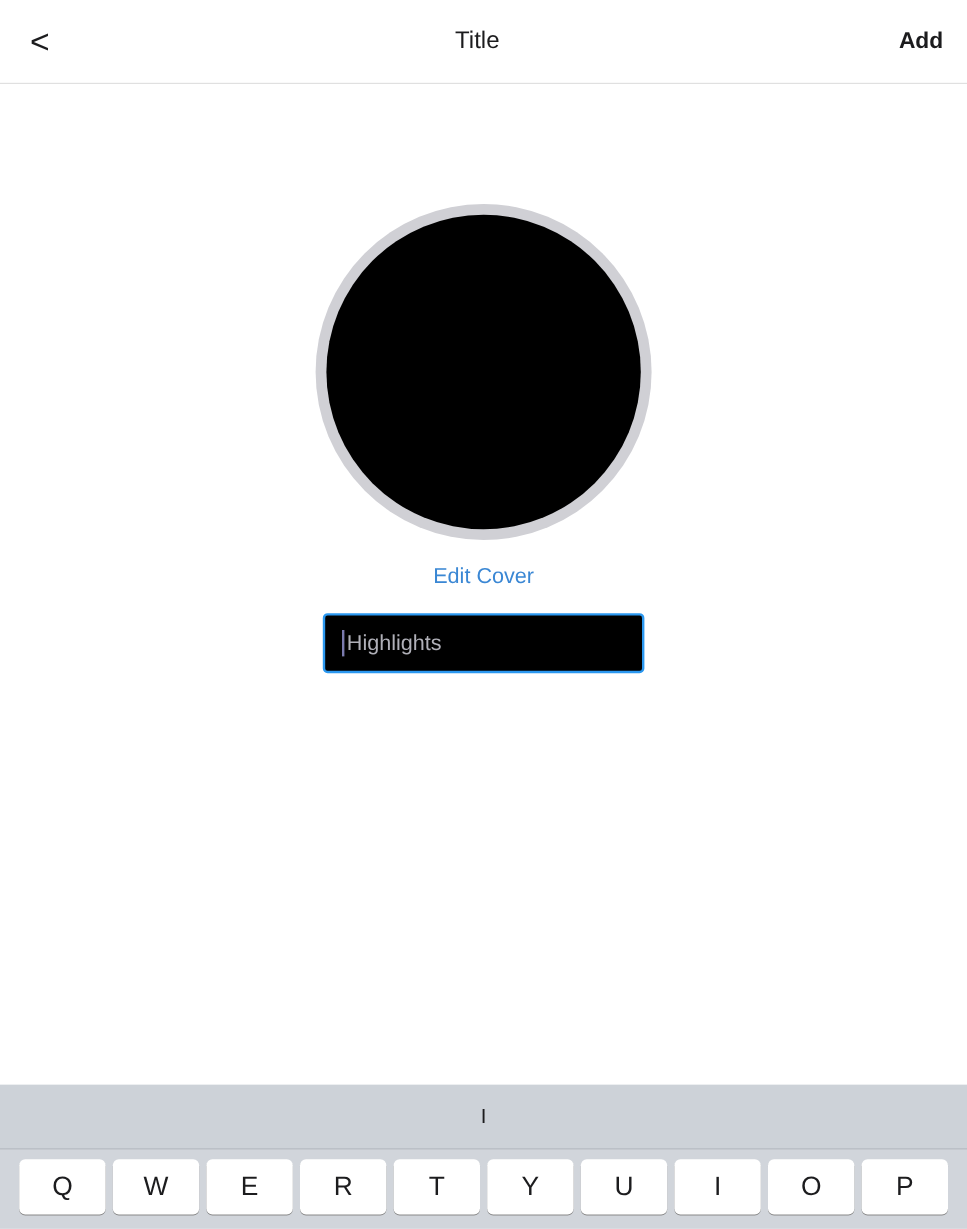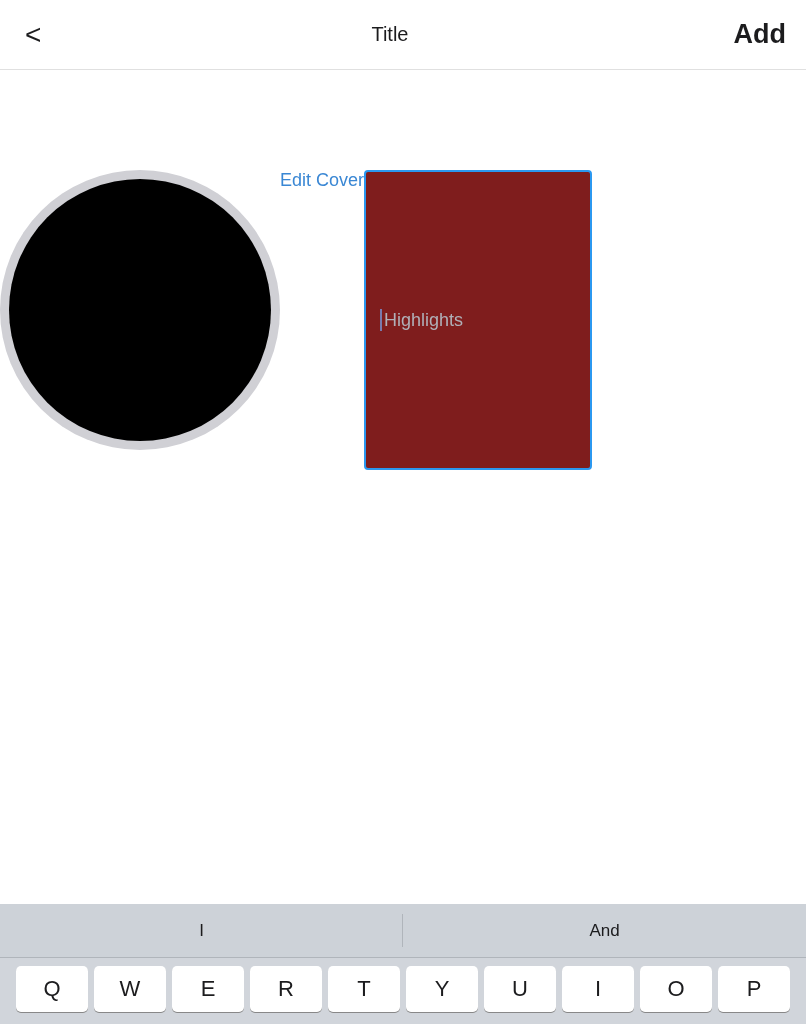--- a/index.html
+++ b/index.html
@@ -36,30 +36,31 @@
       padding: 5px;
     }
 
     .nav-title {
       font-size: 20px;
       font-weight: 400;
       color: #1c1c1e;
     }
 
     .nav-add {
-      font-size: 27px;
+      font-size: 19px;
       font-weight: 600;
       color: #1c1c1e;
       cursor: pointer;
     }
 
     
     .main-content {
       display: flex;
-      flex-direction: row;
+      flex-direction: column;
+      align-items: center;
       padding-top: 100px;
     }
 
     
     .avatar-container {
       width: 280px;
       height: 280px;
       border-radius: 50%;
       background: #d0d0d5;
       display: flex;
@@ -78,25 +79,25 @@
     
     .edit-cover {
       font-size: 18px;
       color: #3a87d4;
       margin-bottom: 20px;
       cursor: pointer;
     }
 
     
     .title-input-container {
-      width: 228px;
+      width: 268px;
       border: 2px solid #2b98f0;
       border-radius: 4px;
       padding: 12px 14px;
-      background: #7f1d1d;
+      background: #000000;
       display: flex;
       align-items: center;
     }
 
     .text-cursor {
       width: 2px;
       height: 22px;
       background: #7a7aad;
       margin-right: 2px;
       display: inline-block;
@@ -196,21 +197,20 @@
   <div class="title-input-container">
     <span class="text-cursor"></span>
     <span class="title-input-text">Highlights</span>
   </div>
 </div>
 
 <div class="keyboard-area">
 
   <div class="autocomplete-row">
     <div class="autocomplete-item">I</div>
-    <div class="autocomplete-item">And</div>
   </div>
 
   <div class="keyboard-rows">
     <div class="key-row">
       <div class="key">Q</div>
       <div class="key">W</div>
       <div class="key">E</div>
       <div class="key">R</div>
       <div class="key">T</div>
       <div class="key">Y</div>

